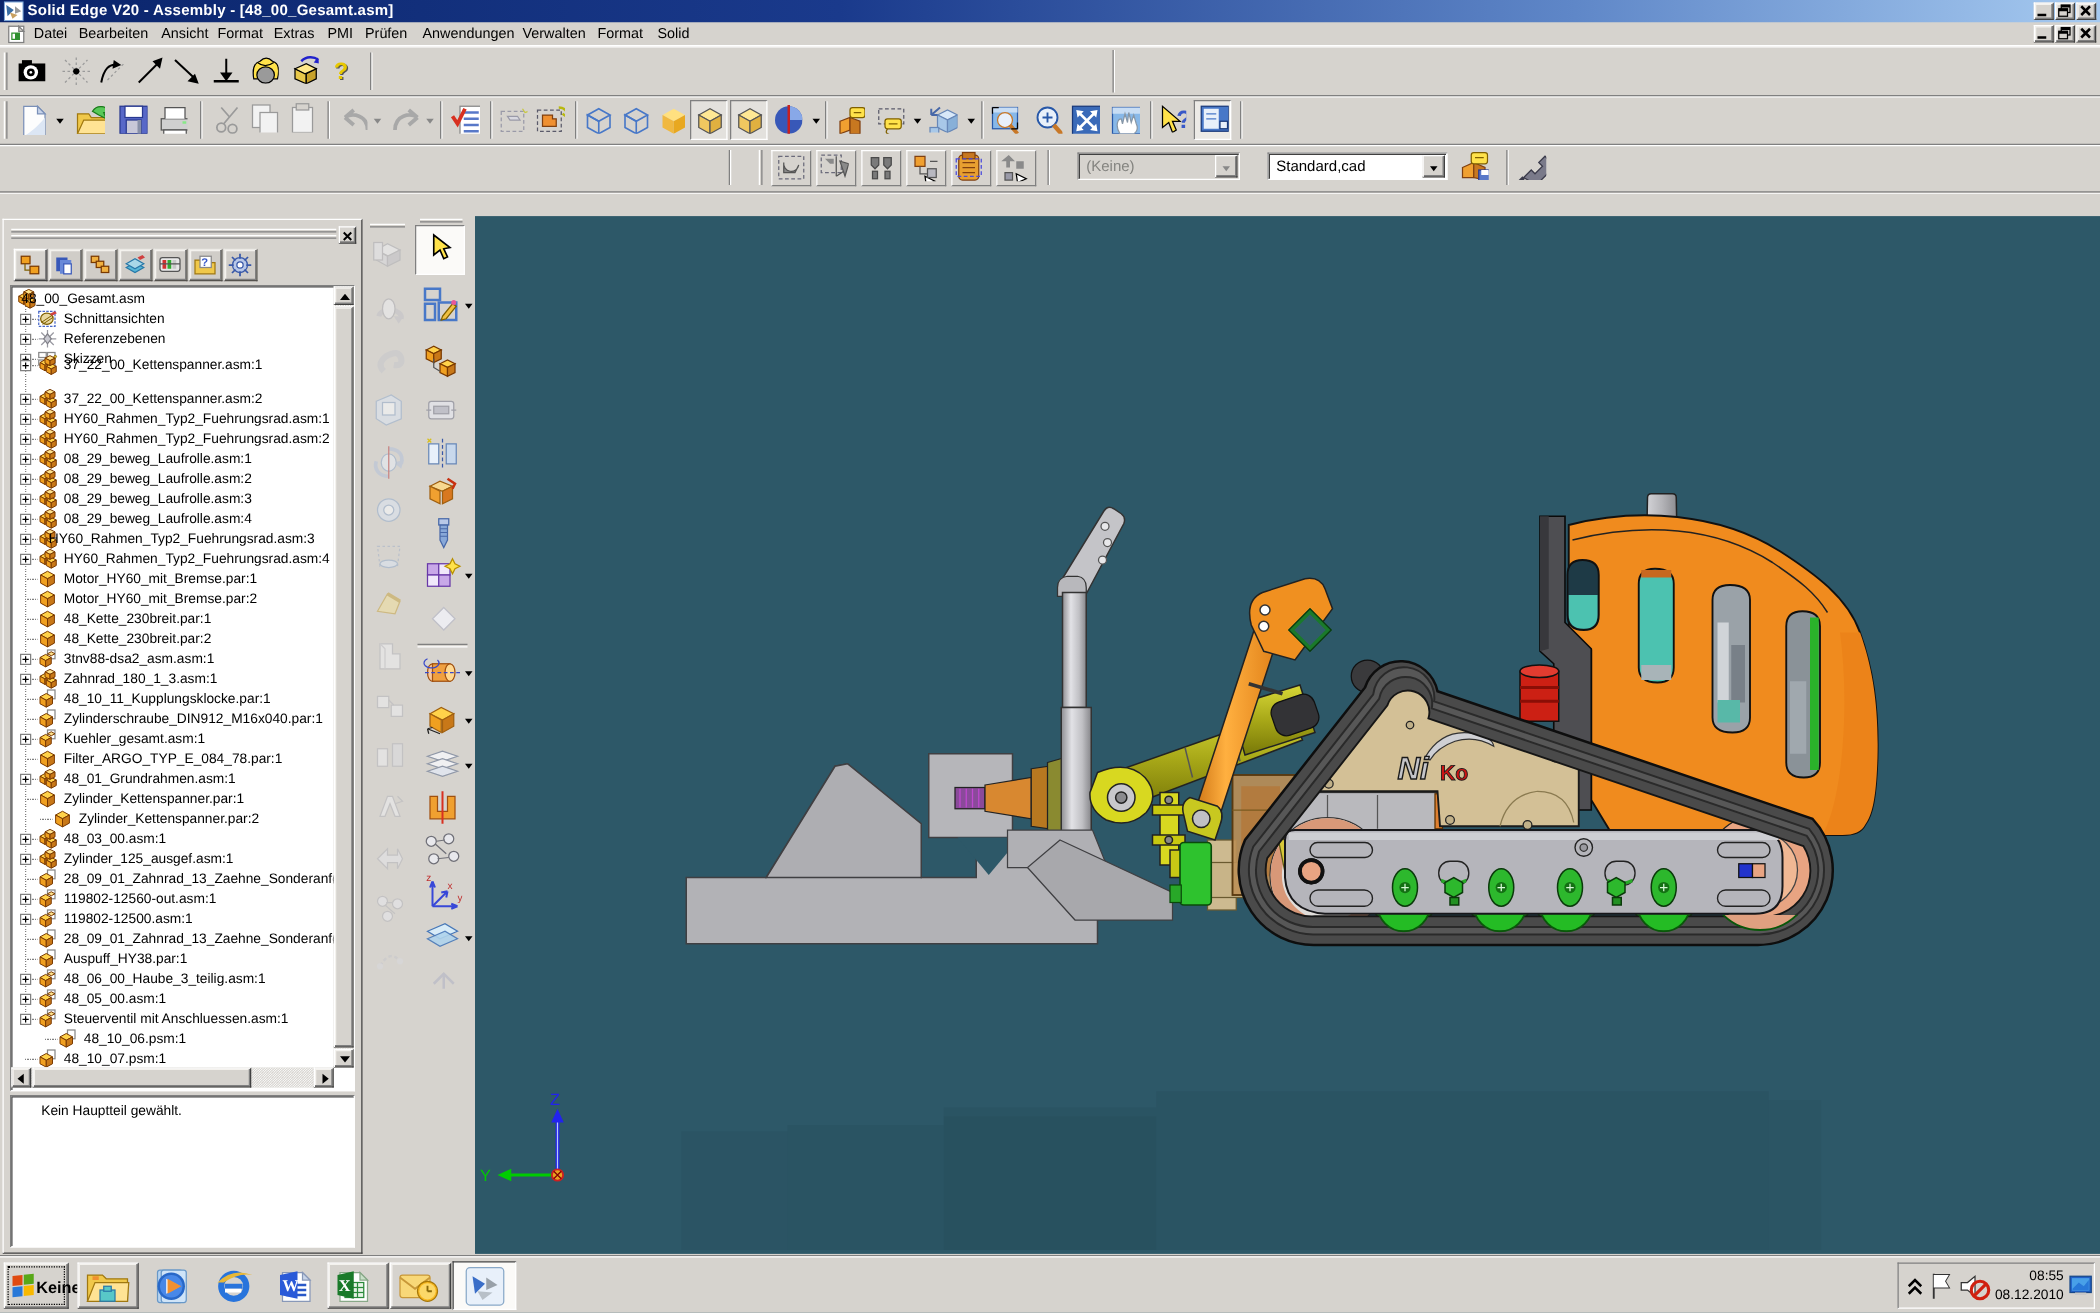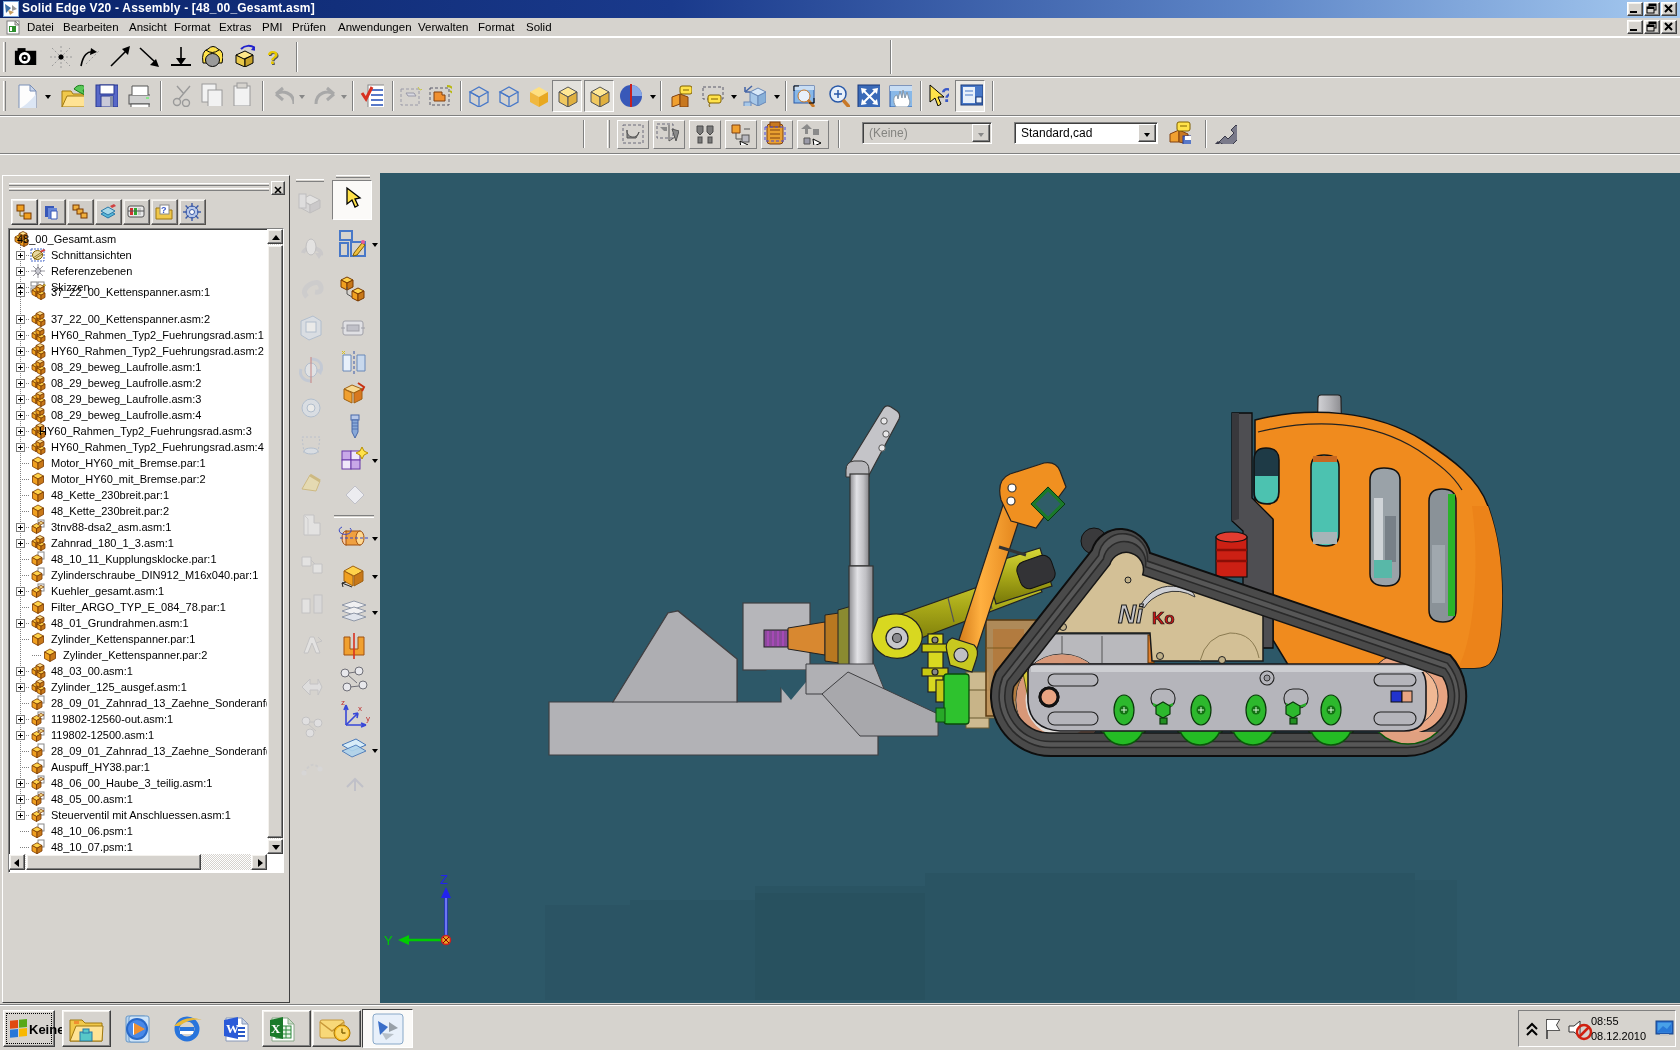--- a/index.html
+++ b/index.html
@@ -1091,21 +1091,21 @@
             <rect x="8" y="1" width="6" height="7" fill="#fff" stroke="#888"></rect>
             <g stroke="#7a3a00" stroke-width="0.8">
               <path d="M2 7 l4.5 -2.5 4.5 2.5 -4.5 2.5z" fill="#ffd24a"></path>
               <path d="M2 7 l0 5 4.5 2.5 0 -5z" fill="#f0a020"></path>
               <path d="M11 7 l0 5 -4.5 2.5 0 -5z" fill="#c87818"></path>
               <path d="M8 4 l3 -1.6 3 1.6 -3 1.6z" fill="#ffe28a"></path>
             </g>
           </svg>
           <span class="abs" style="left:42px;top:2px">Steuerventil mit Anschluessen.asm:1</span>
         </div>
-<div class="trow" style="left:0;top:594px;width:276px">
+<div class="trow" style="left:16px;top:594px;width:276px">
           <div class="abs" style="left:11px;top:8px;width:10px;height:1px;background-image:repeating-linear-gradient(90deg,#808080 0 1px,#fff 1px 2px);"></div>
           <svg class="abs" style="left:21px;top:0px" width="16" height="16">
             <rect x="8" y="1" width="6" height="7" fill="#fff" stroke="#888"></rect>
             <g stroke="#7a3a00" stroke-width="0.8">
               <path d="M2 6.5 l5 -2.7 5 2.7 -5 2.7z" fill="#ffd24a"></path>
               <path d="M2 6.5 l0 5.5 5 2.7 0 -5.5z" fill="#f0a020"></path>
               <path d="M12 6.5 l0 5.5 -5 2.7 0 -5.5z" fill="#c87818"></path>
             </g>
           </svg>
           <span class="abs" style="left:42px;top:2px">48_10_06.psm:1</span>
@@ -1132,20 +1132,23 @@
 <div class="sthumb" style="left:258px;top:16px;width:16px;height:593px"></div>
 <div class="strack" style="left:0;top:625px;width:258px;height:16px"></div>
 <div class="sbtn" style="left:0;top:625px;height:16px">
           <div class="arr" style="left:4px;top:4px;border-top:4px solid transparent;border-bottom:4px solid transparent;border-right:5px solid #000"></div>
         </div>
 <div class="sbtn" style="left:242px;top:625px;height:16px">
           <div class="arr" style="left:6px;top:4px;border-top:4px solid transparent;border-bottom:4px solid transparent;border-left:5px solid #000"></div>
         </div>
 <div class="sthumb" style="left:17px;top:625px;width:175px;height:16px"></div>
 </div>
+<div id="pbottom">
+        <span class="abs" style="left:24px;top:6px">Kein Hauptteil gewählt.</span>
+      </div>
 </div>
 
 <div id="vtb1">
  <div class="abs" style="left:4px;top:6px;width:28px;height:3px;border-top:1px solid #fff;border-bottom:1px solid #808080"></div>
  <svg class="abs" style="left:5px;top:17px" width="28" height="28">
         <path d="M4 10 l9 -5 10 5 -9 5z" fill="#ececee" stroke="#b0b0b4"></path>
         <path d="M4 10 l0 8 9 5 0 -8z" fill="#d8d8dc" stroke="#b0b0b4"></path>
         <path d="M23 10 l0 8 -10 5 0 -8z" fill="#c4c4c8" stroke="#b0b0b4"></path>
         <rect x="2" y="4" width="7" height="14" fill="#e4e4e8" stroke="#b0b0b4"></rect>
       </svg>
@@ -1657,21 +1660,21 @@
         </svg>
   <svg class="abs" style="left:24px;top:6px" width="20" height="24">
           <path d="M4 2 L4 22 M4 3 L16 3 L13 8 L16 13 L4 13" fill="none" stroke="#333" stroke-width="1.5"></path>
           <path d="M4 3 L16 3 L13 8 L16 13 L4 13 Z" fill="#fff"></path>
         </svg>
   <svg class="abs" style="left:48px;top:6px" width="26" height="24">
           <path d="M2 9 L7 9 L13 4 L13 20 L7 15 L2 15 Z" fill="#fff" stroke="#333"></path>
           <circle cx="17" cy="15" r="7" fill="none" stroke="#d02010" stroke-width="2.5"></circle>
           <line x1="12.5" y1="19.5" x2="21.5" y2="10.5" stroke="#d02010" stroke-width="2.5"></line>
         </svg>
-  <div class="abs" style="left:72px;top:3px;width:60px;height:32px;font-size:11px;color:#000;text-align:left;line-height:15px">08:55<br>08.12.2010</div>
+  <div class="abs" style="left:72px;top:3px;width:60px;height:32px;font-size:11px;color:#000;text-align:right;line-height:15px">08:55<br>08.12.2010</div>
   <svg class="abs" style="left:136px;top:8px" width="20" height="20">
           <rect x="1" y="2" width="17" height="13" fill="#2060c8" stroke="#184888"></rect>
           <rect x="2.5" y="3.5" width="14" height="10" fill="#48a0e8"></rect>
           <path d="M3 12 L8 7 L12 10 L16 5 L16 13 L3 13 Z" fill="#2878d8"></path>
           <rect x="5" y="15" width="9" height="2" fill="#c8c8c8"></rect>
         </svg>
  </div>
 </div>
 </div>
 </body></html>

